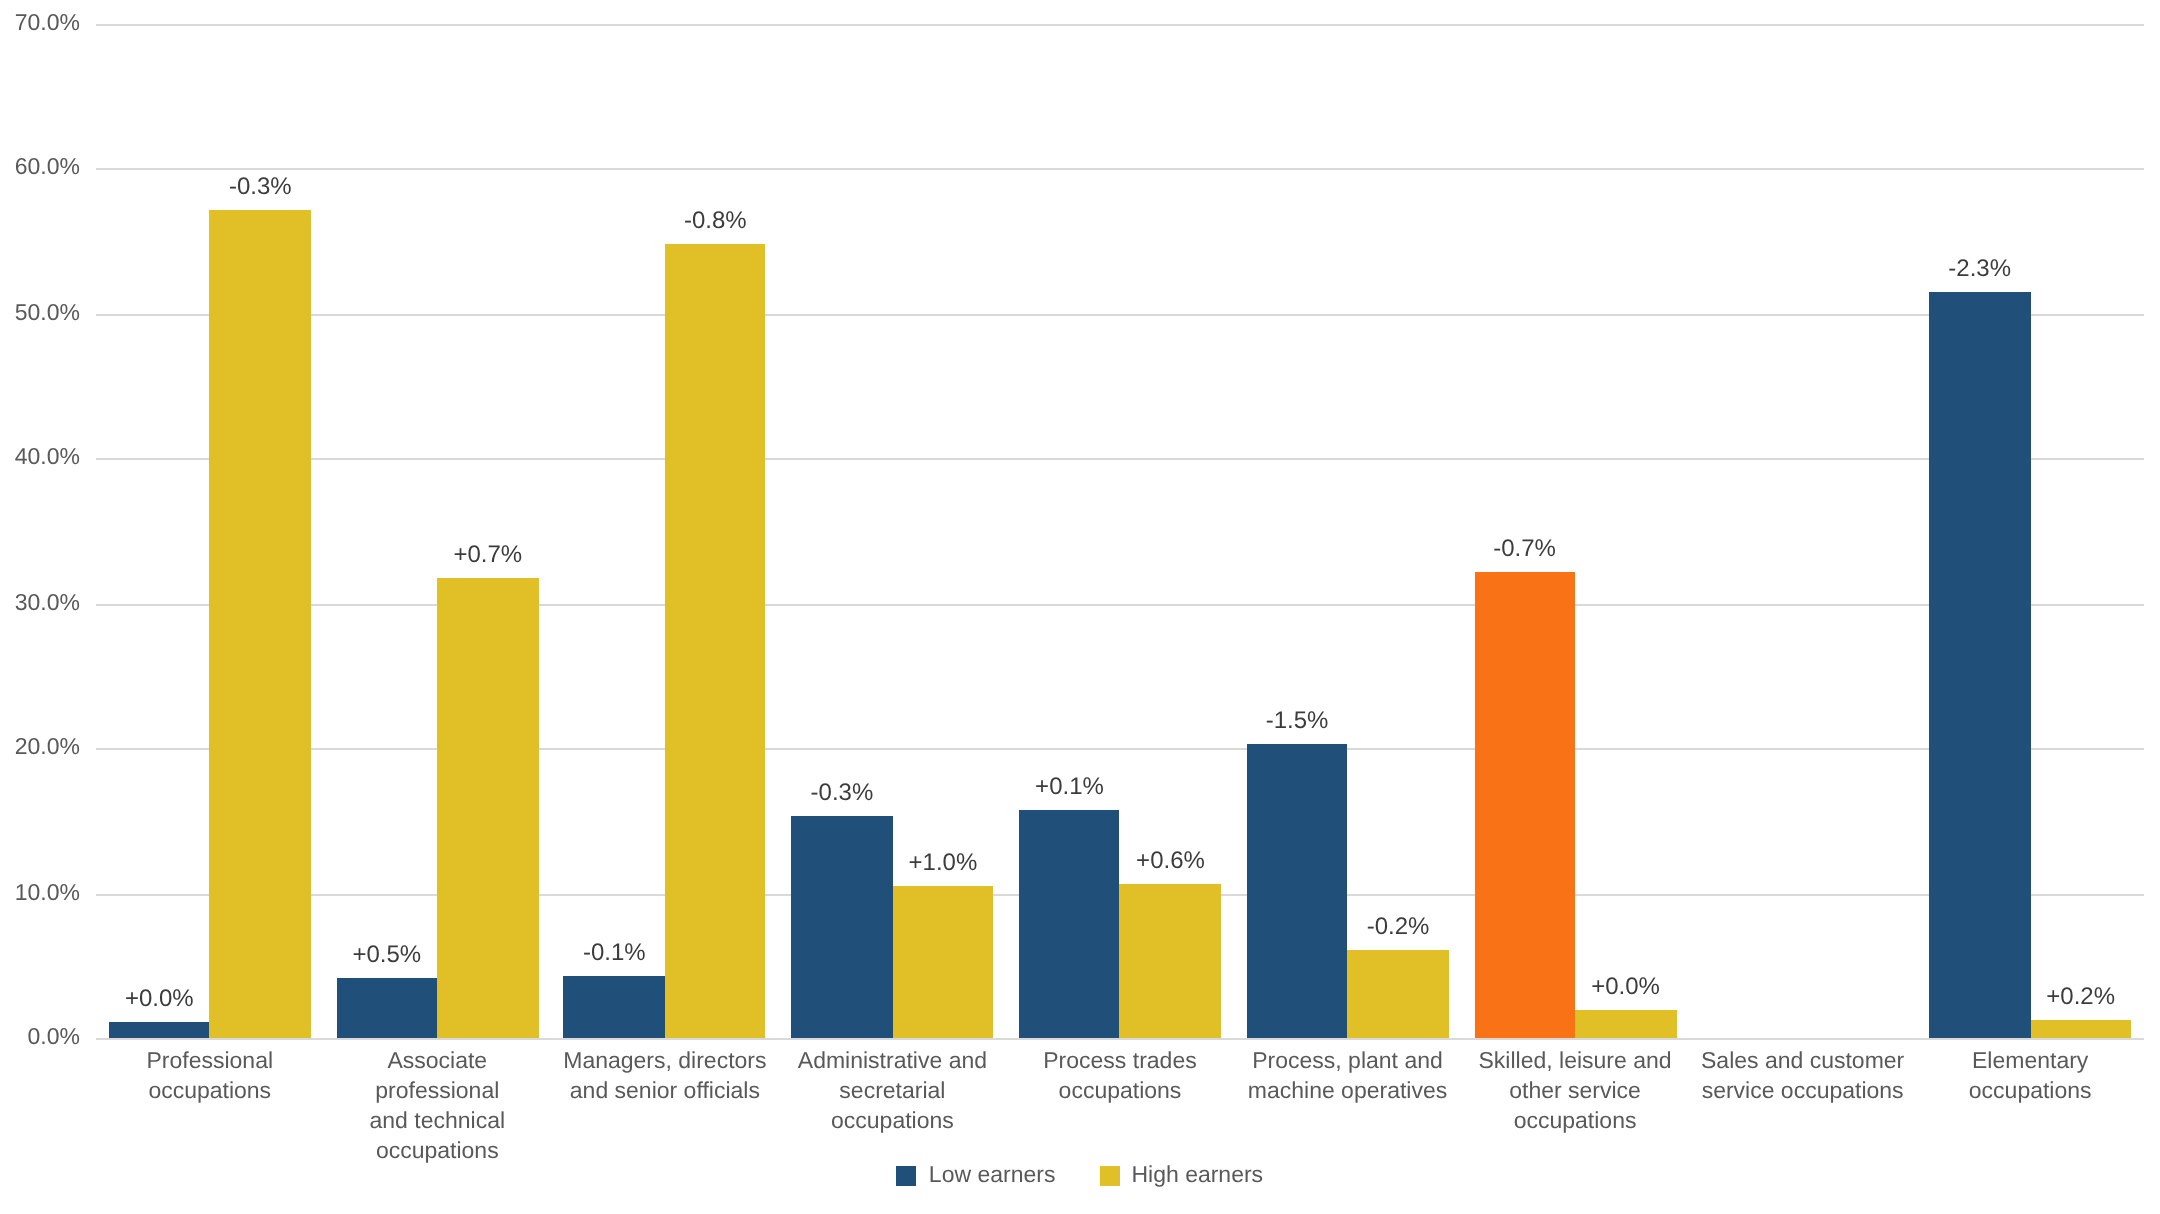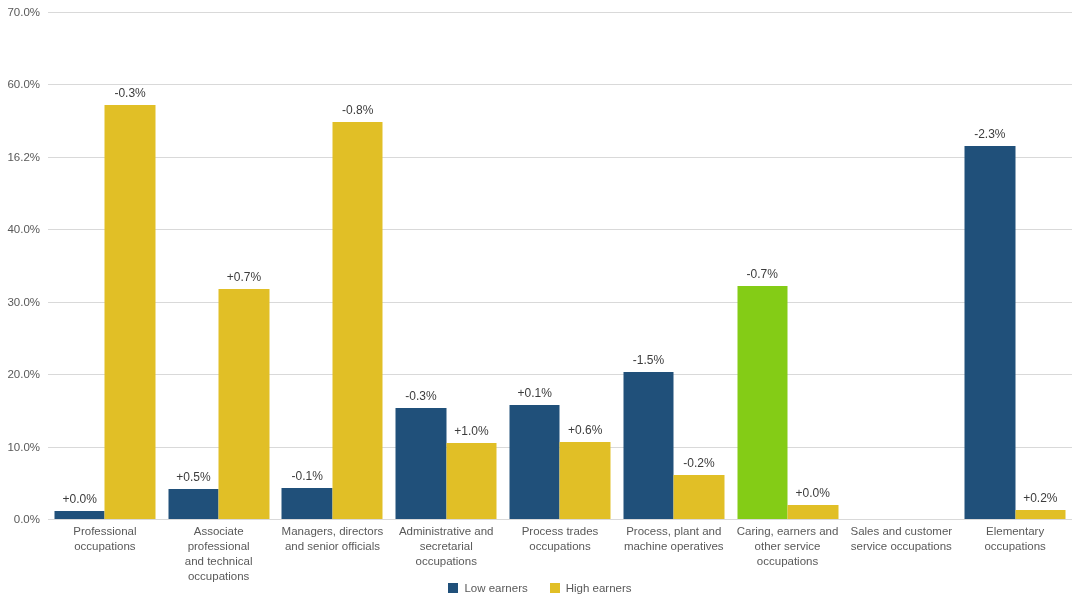--- a/index.html
+++ b/index.html
@@ -130,21 +130,21 @@
   .legend-swatch.high { background: #E1BF26; }
 </style>
 </head>
 <body>
 
 <div id="chart-root">
 
   <div class="ytick-labels">
       <div class="ytick-label" style="top: 12px;">70.0%</div>
       <div class="ytick-label" style="top: 84.4286px;">60.0%</div>
-      <div class="ytick-label" style="top: 156.857px;">16.2%</div>
+      <div class="ytick-label" style="top: 156.857px;">50.0%</div>
       <div class="ytick-label" style="top: 229.286px;">40.0%</div>
       <div class="ytick-label" style="top: 301.714px;">30.0%</div>
       <div class="ytick-label" style="top: 374.143px;">20.0%</div>
       <div class="ytick-label" style="top: 446.571px;">10.0%</div>
       <div class="ytick-label" style="top: 519px;">0.0%</div>
     </div>
 
   <div class="plot-area">
     <div class="gridlines">
         <div class="gridline" style="top: 0px;"></div>
@@ -214,21 +214,21 @@
           <div class="bar low" title="Low earners: 20.3%" style="height: 147.03px; background: rgb(32, 80, 122);">
             <div class="bar-label">-1.5%</div>
           </div>
           <div class="bar high" title="High earners: 6.1%" style="height: 44.1814px; background: rgb(225, 191, 38);">
             <div class="bar-label">-0.2%</div>
           </div>
         </div>
       </div>
       <div class="bar-group" style="left: 682.667px; width: 113.778px;">
         <div class="bar-pair">
-          <div class="bar low" title="Low earners: 32.2%" style="height: 233.22px; background: #84cc16;">
+          <div class="bar low" title="Low earners: 32.2%" style="height: 233.22px; background: #f97316;">
             <div class="bar-label">-0.7%</div>
           </div>
           <div class="bar high" title="High earners: 2%" style="height: 14.4857px; background: rgb(225, 191, 38);">
             <div class="bar-label">+0.0%</div>
           </div>
         </div>
       </div>
       <div class="bar-group" style="left: 910.222px; width: 113.778px;">
         <div class="bar-pair">
           <div class="bar low" title="Low earners: 51.5%" style="height: 373.007px; background: rgb(32, 80, 122);">
@@ -261,21 +261,21 @@
       </div>
       <div class="xtick" style="left: 455.111px; width: 113.778px;">
         <div>Process trades</div>
         <div>occupations</div>
       </div>
       <div class="xtick" style="left: 568.889px; width: 113.778px;">
         <div>Process, plant and</div>
         <div>machine operatives</div>
       </div>
       <div class="xtick" style="left: 682.667px; width: 113.778px;">
-        <div>Caring, earners and</div>
+        <div>Skilled, leisure and</div>
         <div>other service</div>
         <div>occupations</div>
       </div>
       <div class="xtick" style="left: 796.444px; width: 113.778px;">
         <div>Sales and customer</div>
         <div>service occupations</div>
       </div>
       <div class="xtick" style="left: 910.222px; width: 113.778px;">
         <div>Elementary</div>
         <div>occupations</div>

